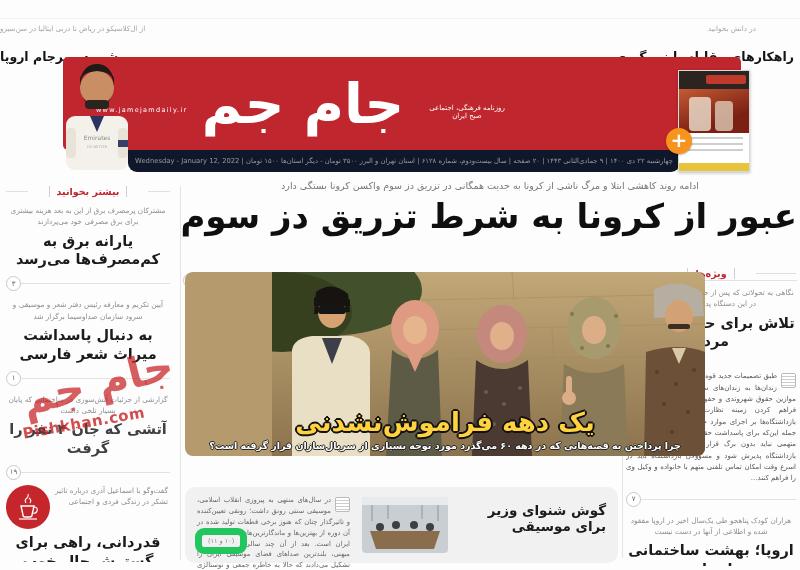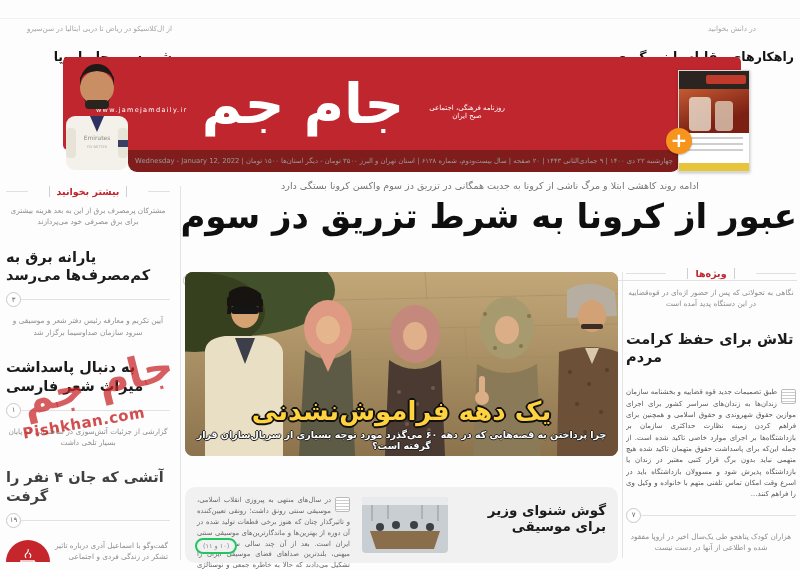--- a/index.html
+++ b/index.html
@@ -8,32 +8,32 @@
     background:#fdfdfd;direction:rtl;
     font-family:"DejaVu Sans", sans-serif;
     -webkit-font-smoothing:antialiased;
   }
   .abs{position:absolute;}
   .faint-top-line{left:0;top:18px;width:800px;height:1px;background:#f1f1f1;}
 
   
   .strip-block{top:24px;}
   .strip-right{right:6px;width:192px;text-align:right;}
-  .strip-left{left:0;width:172px;text-align:right;}
+  .strip-left{left:0;width:172px;text-align:left;}
   .strip-kicker{font-size:7.2px;color:#a6a6a6;letter-spacing:0;}
   .strip-right .strip-kicker{padding-left:0;padding-right:38px;}
   .strip-hl{font-size:12.5px;font-weight:bold;color:#141414;margin-top:16px;}
 
   
   .band{left:63px;top:57px;width:678px;height:93px;background:#c0262e;border-radius:5px;z-index:1;}
   .logo{left:188px;top:60px;width:230px;height:90px;z-index:2;color:#fff;
         font-size:55px;font-weight:bold;text-align:center;line-height:88px;letter-spacing:-2px;}
   .website{left:96px;top:106px;z-index:2;color:#fff;font-size:6.5px;direction:ltr;letter-spacing:1.3px;}
   .tagline{left:422px;top:104px;width:90px;z-index:2;color:#fff;font-size:7px;text-align:center;}
-  .dateline{left:128px;top:150px;width:552px;height:22px;background:#7f1d1d;border-radius:0 0 9px 9px;
+  .dateline{left:128px;top:150px;width:552px;height:22px;background:#0f172a;border-radius:0 0 9px 9px;
             color:#9a9a9a;font-size:6.8px;line-height:22px;text-align:center;white-space:nowrap;overflow:hidden;z-index:0;}
   .benzema{left:52px;top:58px;width:88px;height:112px;z-index:3;}
   .thumb{left:678px;top:70px;width:70px;height:100px;background:#fff;border:1px solid #d8d8d8;
          box-shadow:0 1px 3px rgba(0,0,0,.25);z-index:3;overflow:hidden;}
   .thumb .t-mast{height:18px;background:#2b2420;position:relative;}
   .thumb .t-title{position:absolute;right:3px;top:4px;width:40px;height:9px;background:#c03a2b;border-radius:2px;}
   .thumb .t-photo{height:44px;background:linear-gradient(160deg,#c35a33,#7c2013 70%);position:relative;}
   .thumb .t-fig{position:absolute;left:10px;top:8px;width:22px;height:34px;background:#e8d8c8;border-radius:4px;opacity:.85;}
   .thumb .t-fig2{left:36px;top:12px;width:18px;height:30px;background:#d8c2ae;}
   .thumb .t-line{height:2px;background:#cfcfcf;margin:4px 6px 0 6px;}
@@ -47,57 +47,57 @@
   .lead-hl{font-size:34px;font-weight:bold;color:#0f0f0f;margin-top:5px;white-space:nowrap;letter-spacing:-1px;}
   .lead-div{left:183px;top:266px;width:614px;}
 
   
   .v-rule{width:1px;background:#e4e4e4;}
   .col-head{display:flex;align-items:center;margin-top:2px;gap:16px;}
   .col-head .ln{flex:1;border-top:1px solid #e0e0e0;}
   .col-head .lbl{font-size:9.5px;font-weight:bold;color:#c0262e;padding:0 7px;margin:0 5px;
                  border-right:1px solid #cfcfcf;border-left:1px solid #cfcfcf;white-space:nowrap;}
   .kicker{font-size:7.3px;color:#8d8d8d;text-align:center;line-height:1.55;margin-top:8px;}
-  .hl{font-size:14.5px;font-weight:bold;color:#1b1b1b;text-align:left;line-height:1.3;margin-top:20px;}
+  .hl{font-size:14.5px;font-weight:bold;color:#1b1b1b;text-align:center;line-height:1.3;margin-top:4px;}
   .hl-red{color:#404040;}
   .divider{display:flex;align-items:center;margin-top:7px;}
   .divider .ln{flex:1;border-top:1px solid #e2e2e2;}
   .pg{width:13px;height:13px;border:1px solid #c9c9c9;border-radius:50%;background:#fff;
       font-size:7px;color:#666;display:flex;align-items:center;justify-content:center;flex:none;}
   .art-icon{width:13px;height:13px;border:1px solid #bbb;border-radius:2px;background:
       repeating-linear-gradient(#fff 0 2px,#ccc 2px 3px);float:right;margin-left:4px;margin-top:2px;}
 
   
   .left-col{left:0;top:184px;width:178px;height:378px;padding:0 8px 0 6px;box-sizing:border-box;overflow:hidden;}
-  .badge-row{display:flex;align-items:flex-start;margin-top:12px;}
+  .badge-row{display:flex;align-items:flex-start;margin-top:5px;}
   .badge-row .kicker{flex:1;margin-top:0;text-align:right;padding-right:2px;}
   .cafe{width:44px;height:44px;border-radius:50%;background:#c4262c;flex:none;margin-right:4px;
         display:flex;align-items:center;justify-content:center;}
 
   
   .right-col{left:626px;top:266px;width:170px;height:300px;overflow:hidden;}
   .body-txt{font-size:7px;color:#555;text-align:justify;line-height:1.62;margin-top:20px;}
 
   
-  .photo{left:185px;top:272px;width:433px;height:184px;border-radius:8px;overflow:hidden;background:#b59a6e;}
+  .photo{left:185px;top:272px;width:520px;height:184px;border-radius:8px;overflow:hidden;background:#b59a6e;}
   .cap{position:absolute;left:0;bottom:5px;width:100%;text-align:center;}
   .cap-hl{font-size:26px;font-weight:bold;color:#ffd23e;
      text-shadow:-2px 0 #111,2px 0 #111,0 -2px #111,0 2px #111,-1px -1px #111,1px 1px #111,-1px 1px #111,1px -1px #111;}
   .cap-sub{font-size:9.5px;font-weight:bold;color:#fff;margin-top:3px;
      text-shadow:-1px 0 #222,1px 0 #222,0 -1px #222,0 1px #222;}
 
   
   .music{left:185px;top:487px;width:433px;height:76px;background:#f1f1f1;border-radius:10px;
          display:flex;box-sizing:border-box;}
   .m-text{width:168px;padding:9px 12px 0 4px;box-sizing:border-box;}
   .m-kicker{font-size:7.3px;color:#8d8d8d;line-height:1.55;text-align:right;}
   .m-hl{font-size:13.5px;font-weight:bold;color:#1b1b1b;margin-top:6px;text-align:right;}
   .m-photo{width:86px;height:56px;margin:10px 2px 0 4px;border-radius:4px;overflow:hidden;flex:none;}
   .m-body{flex:1;padding:8px 8px 0 12px;font-size:6.8px;color:#666;text-align:justify;line-height:1.6;position:relative;}
-  .m-pages{position:absolute;left:10px;bottom:9px;border:2px solid #22c55e;border-radius:9px;
+  .m-pages{position:absolute;left:10px;bottom:9px;border:7px solid #22c55e;border-radius:9px;
            padding:1px 6px;font-size:6.5px;color:#888;background:#f1f1f1;}
 
   
   .wm{left:6px;top:356px;width:170px;height:104px;pointer-events:none;z-index:6;}
   .wm-script{position:absolute;left:14px;top:2px;font-size:42px;font-weight:bold;color:rgba(198,32,34,.72);
              transform:rotate(-14deg);white-space:nowrap;}
   .wm-site{position:absolute;left:16px;top:58px;font-size:15px;font-weight:bold;color:rgba(198,32,34,.8);
            transform:rotate(-10deg);direction:ltr;letter-spacing:.5px;}
 </style>
 </head>

